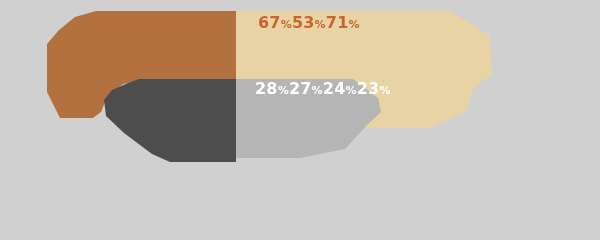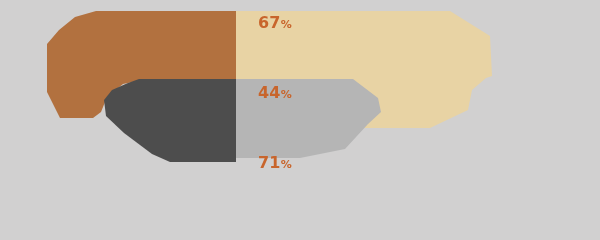--- a/index.html
+++ b/index.html
@@ -22,22 +22,21 @@
   #shapes-layer {
     position: absolute;
     left: 0;
     top: 0;
     width: 600px;
     height: 174px;
   }
   .pct-stack {
     position: absolute;
     display: flex;
-    flex-direction: column;
-    gap: 48px;
+    flex-direction: row;
   }
   #upper-pct-stack {
     left: 258px;
     top: 15px;
   }
   #lower-pct-stack {
     left: 255px;
     top: 81px;
   }
   .pct-item {
@@ -82,21 +81,35 @@
 
     <polygon fill="#4d4d4d" points="139,79 236,79 236,162 170,162 152,154 124,133 106,116 104,100 112,90 128,83"></polygon>
 
   </svg>
 
   <div class="pct-stack" id="upper-pct-stack">
     <div class="pct-item">
       <span class="pct-num">67</span><span class="pct-sign">%</span>
     </div>
     <div class="pct-item">
-      <span class="pct-num">44</span><span class="pct-sign">%</span>
+      <span class="pct-num">53</span><span class="pct-sign">%</span>
     </div>
     <div class="pct-item">
       <span class="pct-num">71</span><span class="pct-sign">%</span>
     </div>
   </div>
 
+  <div class="pct-stack" id="lower-pct-stack">
+    <div class="pct-item">
+      <span class="pct-num">28</span><span class="pct-sign">%</span>
+    </div>
+    <div class="pct-item">
+      <span class="pct-num">27</span><span class="pct-sign">%</span>
+    </div>
+    <div class="pct-item">
+      <span class="pct-num">24</span><span class="pct-sign">%</span>
+    </div>
+    <div class="pct-item">
+      <span class="pct-num">23</span><span class="pct-sign">%</span>
+    </div>
+  </div>
 
 </div>
 
 </body></html>

